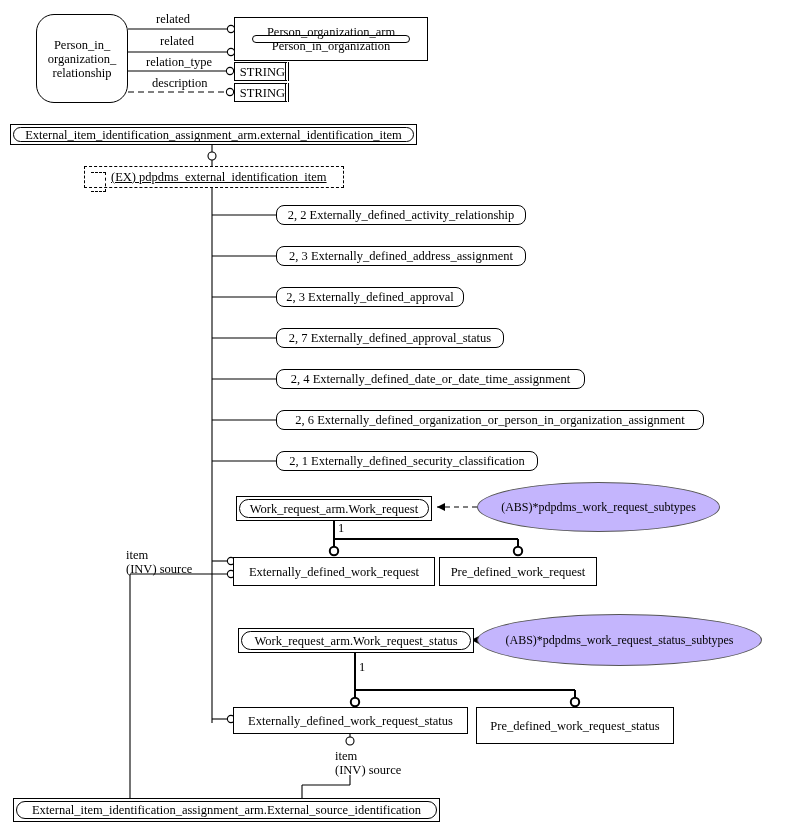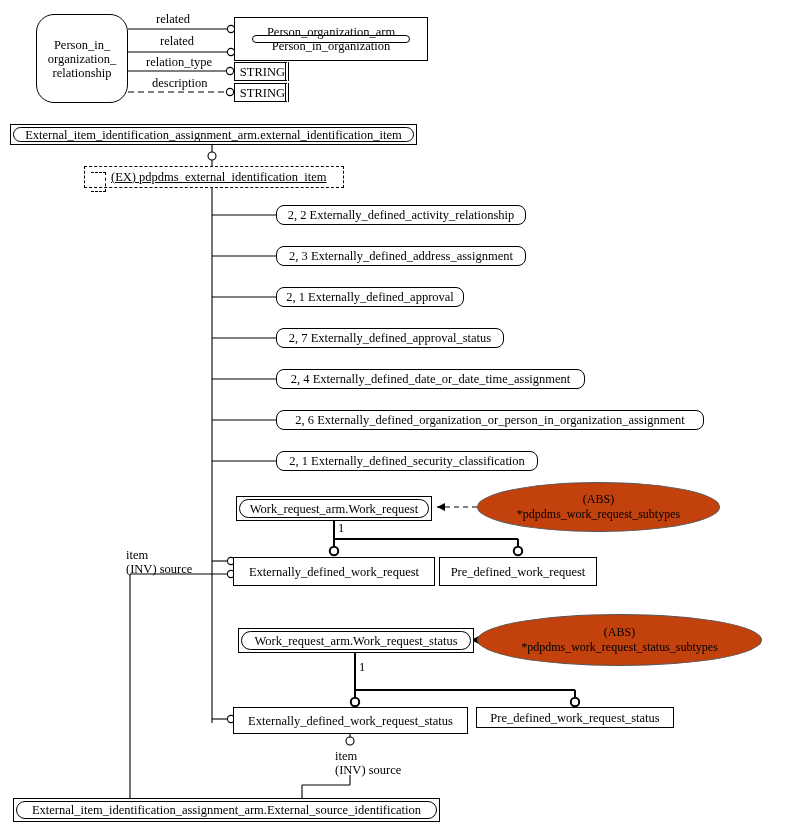--- a/index.html
+++ b/index.html
@@ -91,23 +91,23 @@
     font-size: 12.5px;
     justify-content: flex-end;
     padding-left: 3px;
   }
   
   .ellipse {
     position: absolute;
     box-sizing: border-box;
     border: 1px solid #555;
     border-radius: 50%;
-    background: #c2410c;
+    background: #c4b5fd;
     display: flex;
-    flex-direction: column;
+    flex-direction: row;
     align-items: center;
     justify-content: center;
     text-align: center;
     font-size: 12px;
     line-height: 1.25;
     white-space: nowrap;
     color: #000;
   }
   
   .edge-label {
@@ -248,21 +248,21 @@
     <span id="ex-label">(EX) pdpdms_external_identification_item</span>
   </div>
 
   <div class="node box-round" style="left:276px; top:205px; width:250px; height:20px;">
     <span>2, 2 Externally_defined_activity_relationship</span>
   </div>
   <div class="node box-round" style="left:276px; top:246px; width:250px; height:20px;">
     <span>2, 3 Externally_defined_address_assignment</span>
   </div>
   <div class="node box-round" style="left:276px; top:287px; width:188px; height:20px;">
-    <span>2, 1 Externally_defined_approval</span>
+    <span>2, 3 Externally_defined_approval</span>
   </div>
   <div class="node box-round" style="left:276px; top:328px; width:228px; height:20px;">
     <span>2, 7 Externally_defined_approval_status</span>
   </div>
   <div class="node box-round" style="left:276px; top:369px; width:309px; height:20px;">
     <span>2, 4 Externally_defined_date_or_date_time_assignment</span>
   </div>
   <div class="node box-round" style="left:276px; top:410px; width:428px; height:20px;">
     <span>2, 6 Externally_defined_organization_or_person_in_organization_assignment</span>
   </div>
@@ -304,21 +304,21 @@
   <div class="ellipse" style="left:477px; top:614px; width:285px; height:52px;">
     <span>(ABS)</span>
     <span>*pdpdms_work_request_status_subtypes</span>
   </div>
 
   <div class="card-label" style="left:359px; top:660px;">1</div>
 
   <div class="node box-rect" style="left:233px; top:707px; width:235px; height:27px;">
     <span>Externally_defined_work_request_status</span>
   </div>
-  <div class="node box-rect" style="left:476px; top:707px; width:198px; height:21px;text-align:center;">
+  <div class="node box-rect" style="left:476px; top:707px; width:198px; height:37px;text-align:center;">
     <span>Pre_defined_work_request_status</span>
   </div>
 
   <div class="edge-label multi" style="left:305px; top:749px; width:90px;">
     <div>item</div>
     <div>(INV) source</div>
   </div>
 
   <div class="node box-outer" style="left:13px; top:798px; width:427px; height:24px; padding:2px;">
     <div class="inner-round">

